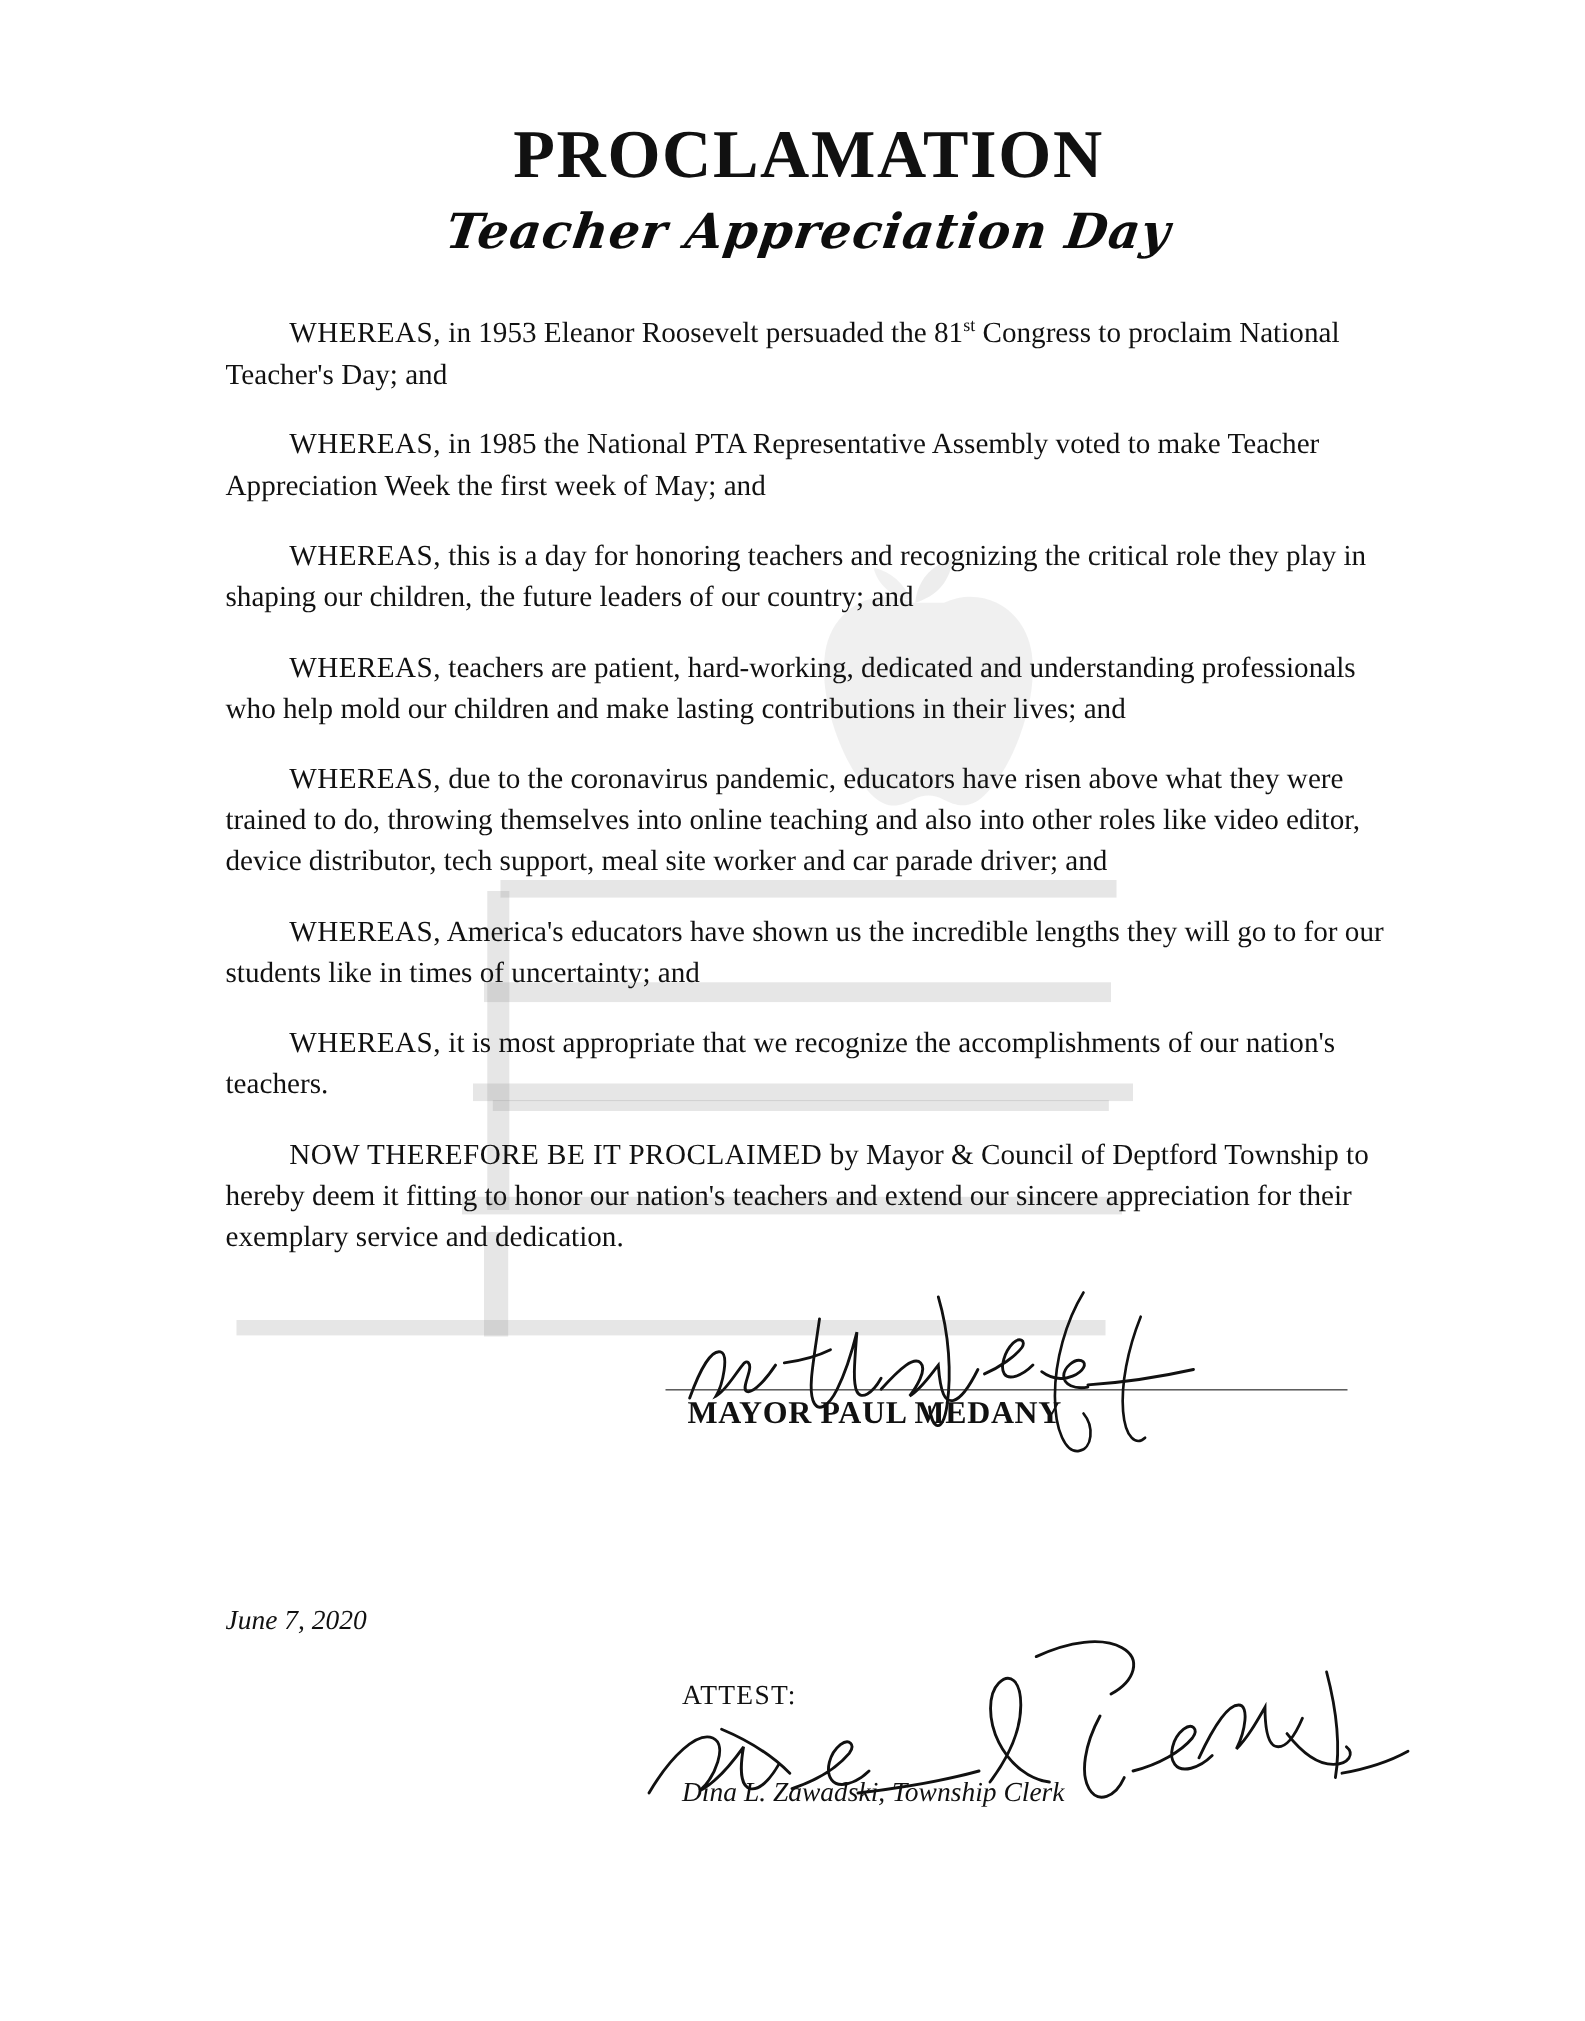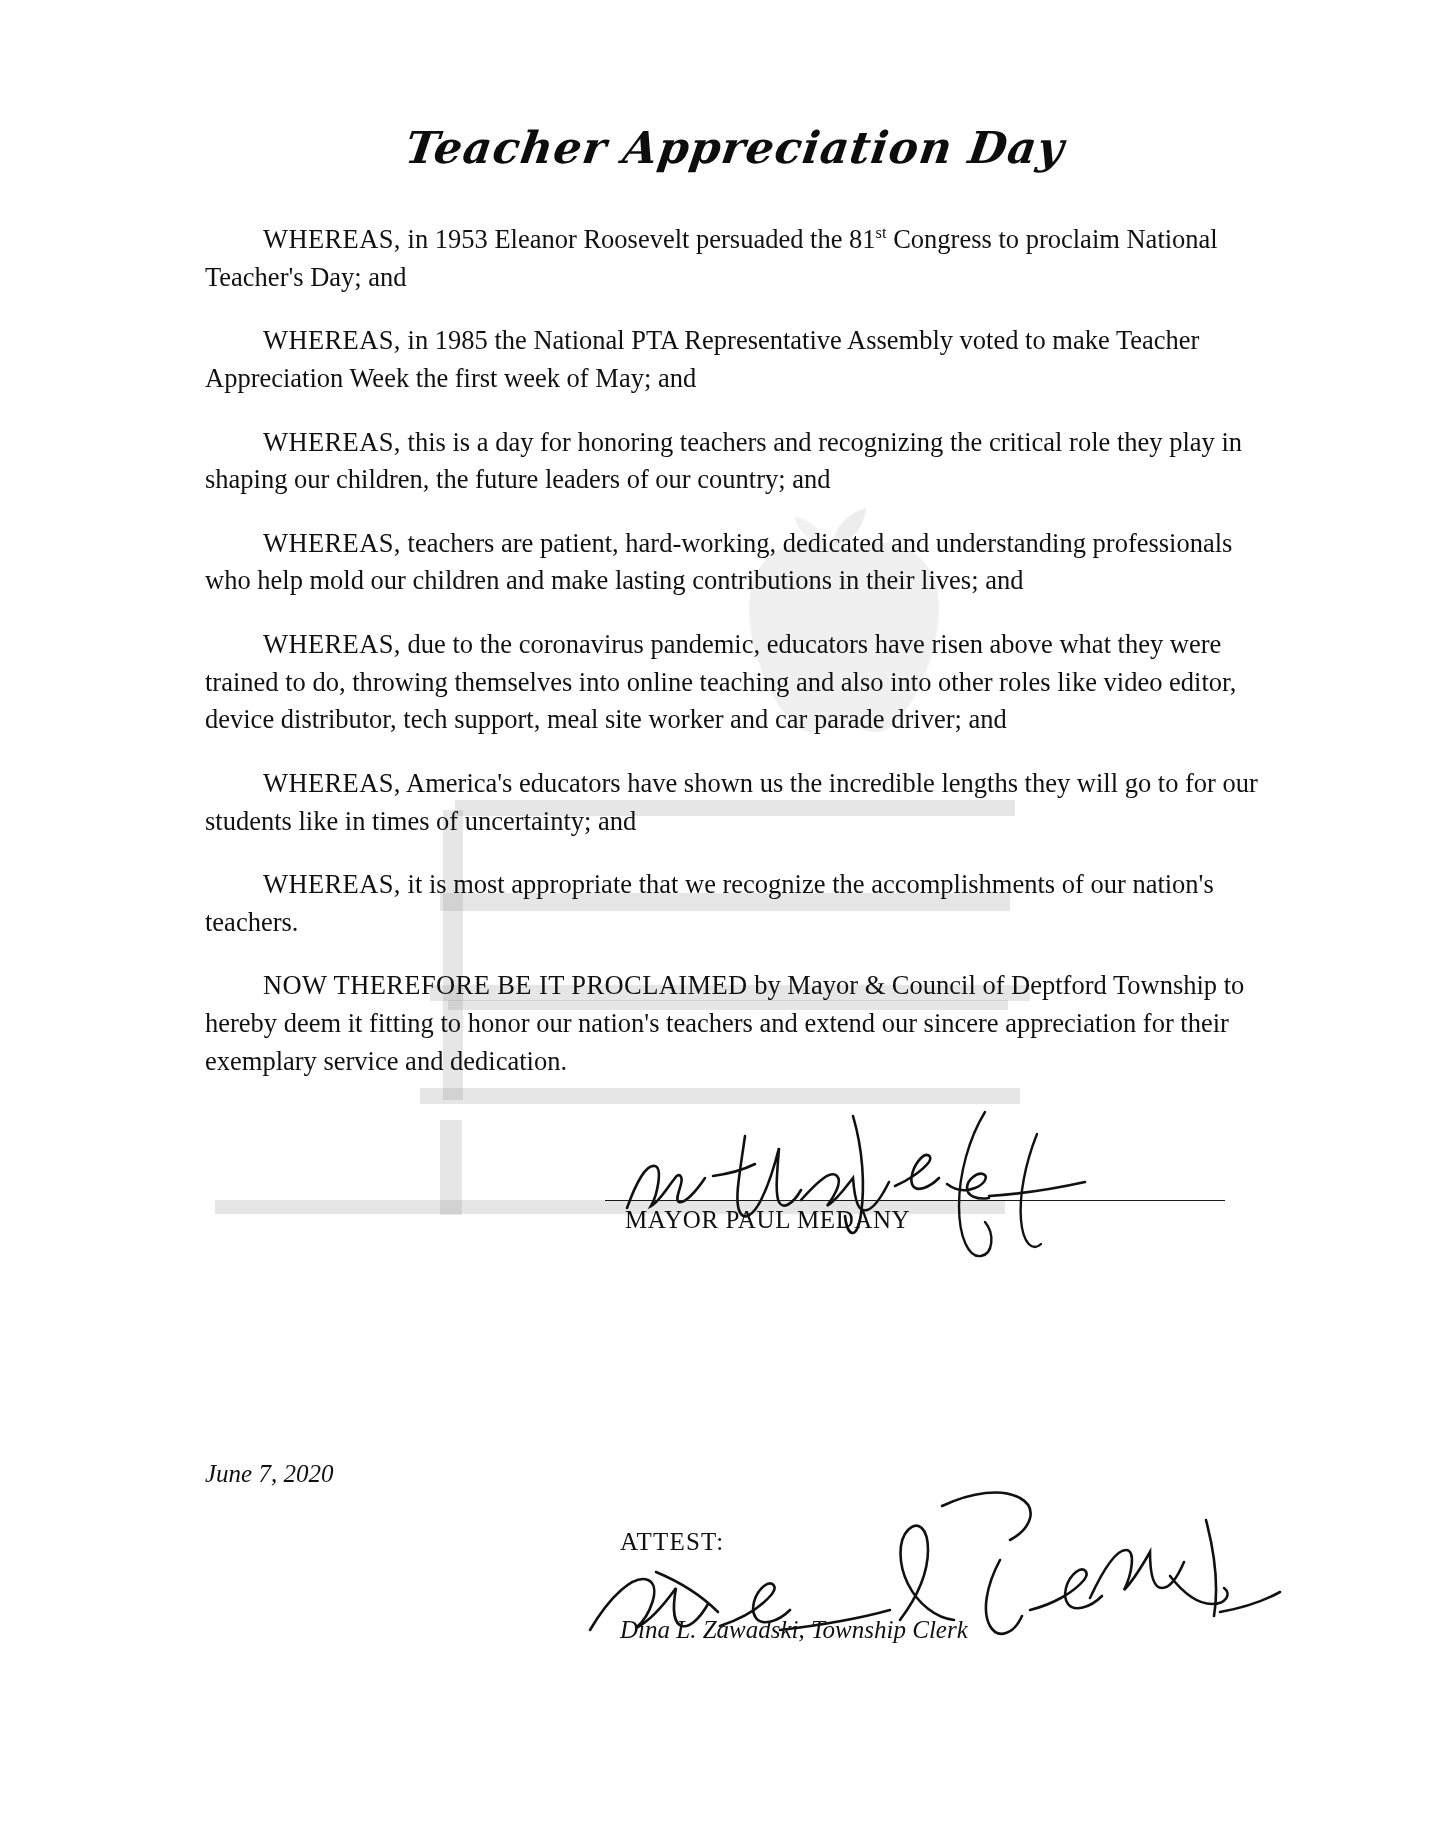--- a/index.html
+++ b/index.html
@@ -107,22 +107,23 @@
     position: absolute;
     left: 400px;
     top: 86px;
     width: 620px;
     border-bottom: 1.6px solid #1a1a1a;
   }
   .sig-caption {
     position: absolute;
     left: 420px;
     top: 92px;
-    font-size: 25px;
+    font-size: 29px;
     letter-spacing: 0.6px;
+    font-weight: bold;
   }
   .scribble {
     position: absolute;
     pointer-events: none;
   }
 
   .date-line {
     position: absolute;
     left: 205px;
     top: 1460px;
@@ -164,20 +165,21 @@
   <div class="smudge" style="left:440px; top:893px; width:570px; height:18px;"></div>
   <div class="smudge" style="left:430px; top:985px; width:600px; height:16px;"></div>
   <div class="smudge" style="left:448px; top:1000px; width:560px; height:10px;"></div>
   <div class="smudge" style="left:420px; top:1088px; width:600px; height:16px;"></div>
   <div class="smudge" style="left:215px; top:1200px; width:790px; height:14px;"></div>
   <div class="smudge" style="left:440px; top:1120px; width:22px; height:95px;"></div>
   <div class="smudge" style="left:443px; top:810px; width:20px; height:290px;"></div>
 
   <div class="content">
 
+    <h1 class="title">PROCLAMATION</h1>
     <div class="subtitle">Teacher Appreciation Day</div>
 
     <div class="body-block">
 
       <p class="para">
         <span class="lead">WHEREAS,</span><span> in 1953 Eleanor Roosevelt persuaded the 81</span><sup class="ord">st</sup><span> Congress to proclaim National Teacher's Day; and</span>
       </p>
 
       <p class="para">
         <span class="lead">WHEREAS,</span><span> in 1985 the National PTA Representative Assembly voted to make Teacher Appreciation Week the first week of May; and</span>

